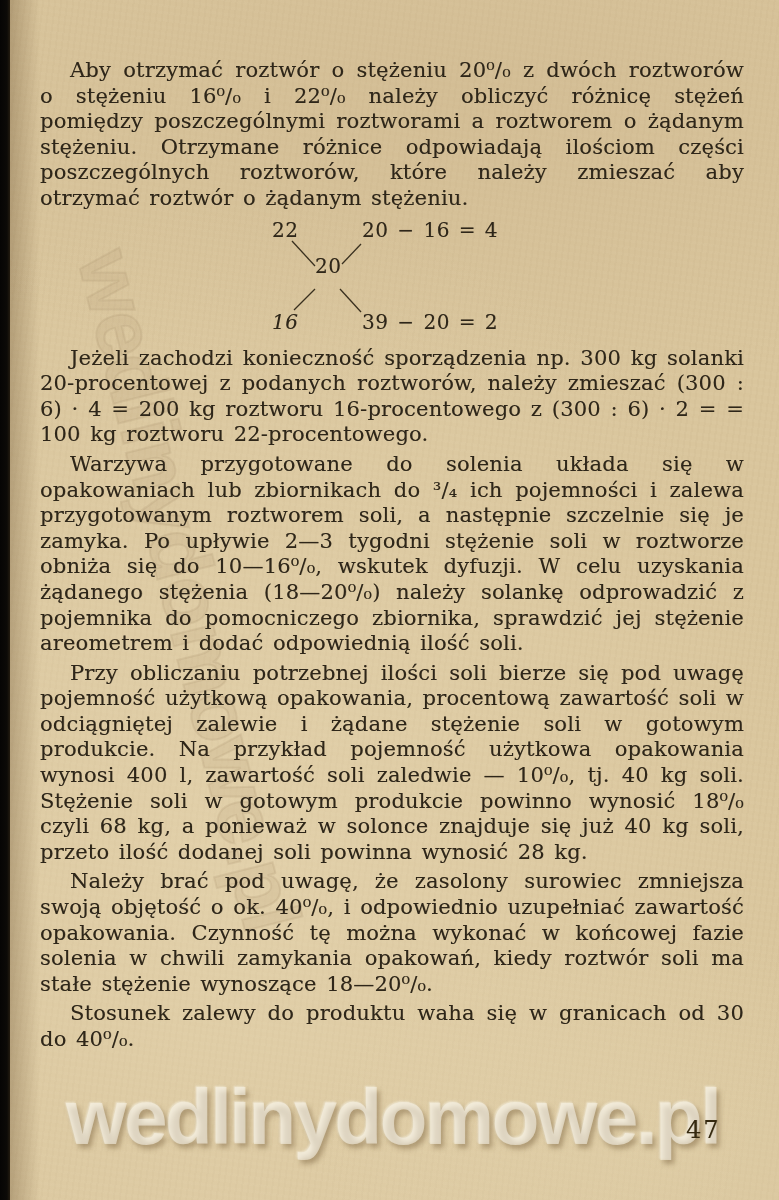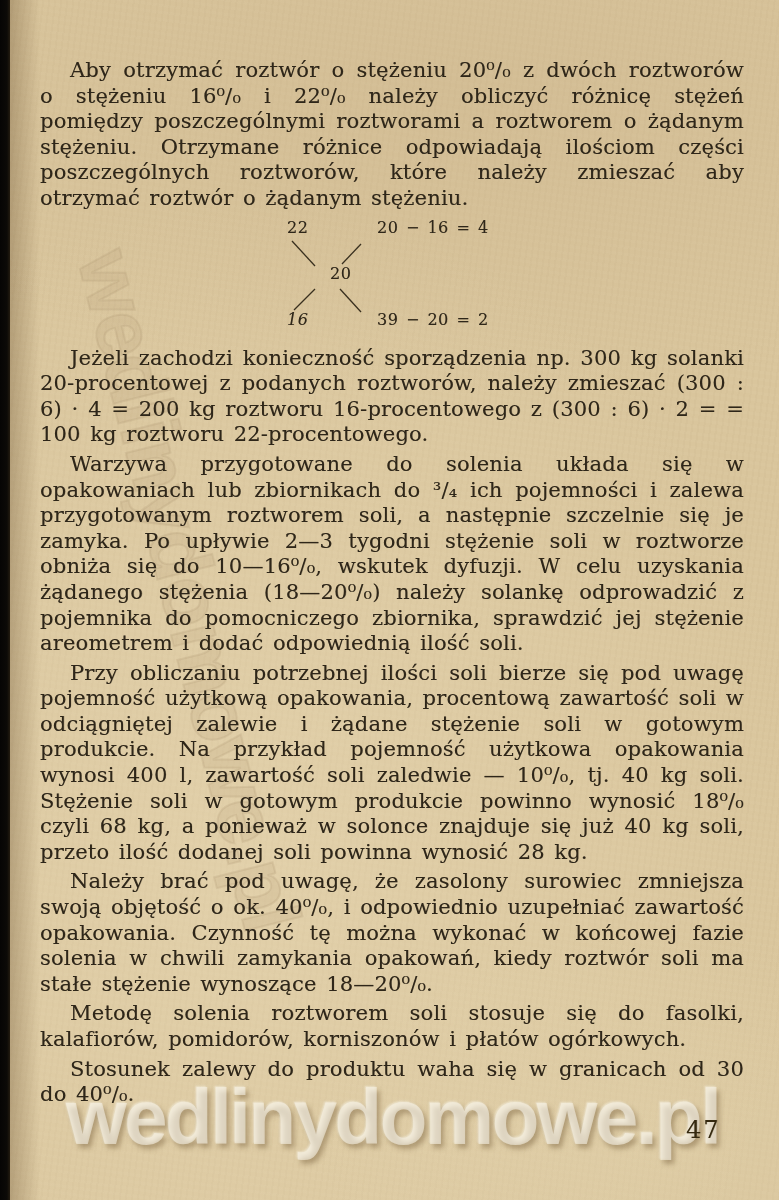--- a/index.html
+++ b/index.html
@@ -61,30 +61,29 @@
   p.indent { text-indent: 30px; }
 
   .diagram {
     position: relative;
     width: 712px;
     height: 126px;
     margin: 4px 0 4px 0;
   }
   .dg {
     position: absolute;
-    font-size: 16px;
+    font-size: 20px;
     letter-spacing: 0.5px;
     word-spacing: 2px;
     white-space: nowrap;
     text-shadow: 0.3px 0.3px 0 rgba(46,38,25,0.35);
-    margin-left: 15px;
   }
   .dg-tl { left: 236px; top: 2px; }
   .dg-tr { left: 326px; top: 2px; text-align: center; }
-  .dg-c  { left: 279px; top: 48px; }
+  .dg-c  { left: 279px; top: 38px; }
   .dg-bl { left: 236px; top: 94px; font-style: italic; }
   .dg-br { left: 326px; top: 94px; }
   .cross-lines {
     position: absolute;
     left: 0; top: 0;
   }
 
   .ghost-watermark {
     position: absolute;
     left: 150px; top: 240px;
@@ -150,21 +149,20 @@
       <span class="dg dg-tr">20 − 16 = 4</span>
       <span class="dg dg-c">20</span>
       <span class="dg dg-bl">16</span>
       <span class="dg dg-br">39 − 20 = 2</span>
     </div>
 
     <p class="body-par indent">Jeżeli zachodzi konieczność sporządzenia np. 300 kg solanki 20-procentowej z podanych roztworów, należy zmieszać (300 : 6) · 4 = 200 kg roztworu 16-procentowego z (300 : 6) · 2 = = 100 kg roztworu 22-procentowego.</p>
     <p class="body-par indent">Warzywa przygotowane do solenia układa się w opakowaniach lub zbiornikach do ³/₄ ich pojemności i zalewa przygotowanym roztworem soli, a następnie szczelnie się je zamyka. Po upływie 2—3 tygodni stężenie soli w roztworze obniża się do 10—16⁰/₀, wskutek dyfuzji. W celu uzyskania żądanego stężenia (18—20⁰/₀) należy solankę odprowadzić z pojemnika do pomocniczego zbiornika, sprawdzić jej stężenie areometrem i dodać odpowiednią ilość soli.</p>
     <p class="body-par indent">Przy obliczaniu potrzebnej ilości soli bierze się pod uwagę pojemność użytkową opakowania, procentową zawartość soli w odciągniętej zalewie i żądane stężenie soli w gotowym produkcie. Na przykład pojemność użytkowa opakowania wynosi 400 l, zawartość soli zaledwie — 10⁰/₀, tj. 40 kg soli. Stężenie soli w gotowym produkcie powinno wynosić 18⁰/₀ czyli 68 kg, a ponieważ w solonce znajduje się już 40 kg soli, przeto ilość dodanej soli powinna wynosić 28 kg.</p>
     <p class="body-par indent">Należy brać pod uwagę, że zasolony surowiec zmniejsza swoją objętość o ok. 40⁰/₀, i odpowiednio uzupełniać zawartość opakowania. Czynność tę można wykonać w końcowej fazie solenia w chwili zamykania opakowań, kiedy roztwór soli ma stałe stężenie wynoszące 18—20⁰/₀.</p>
-    <p class="body-par indent">Metodę solenia roztworem soli stosuje się do fasolki, kalafiorów, pomidorów, korniszonów i płatów ogórkowych.</p>
     <p class="body-par indent">Stosunek zalewy do produktu waha się w granicach od 30 do 40⁰/₀.</p>
 
   </div>
 
   <div class="bottom-watermark">wedlinydomowe.pl</div>
 
   <div class="page-number">47</div>
 
 </div>
 

